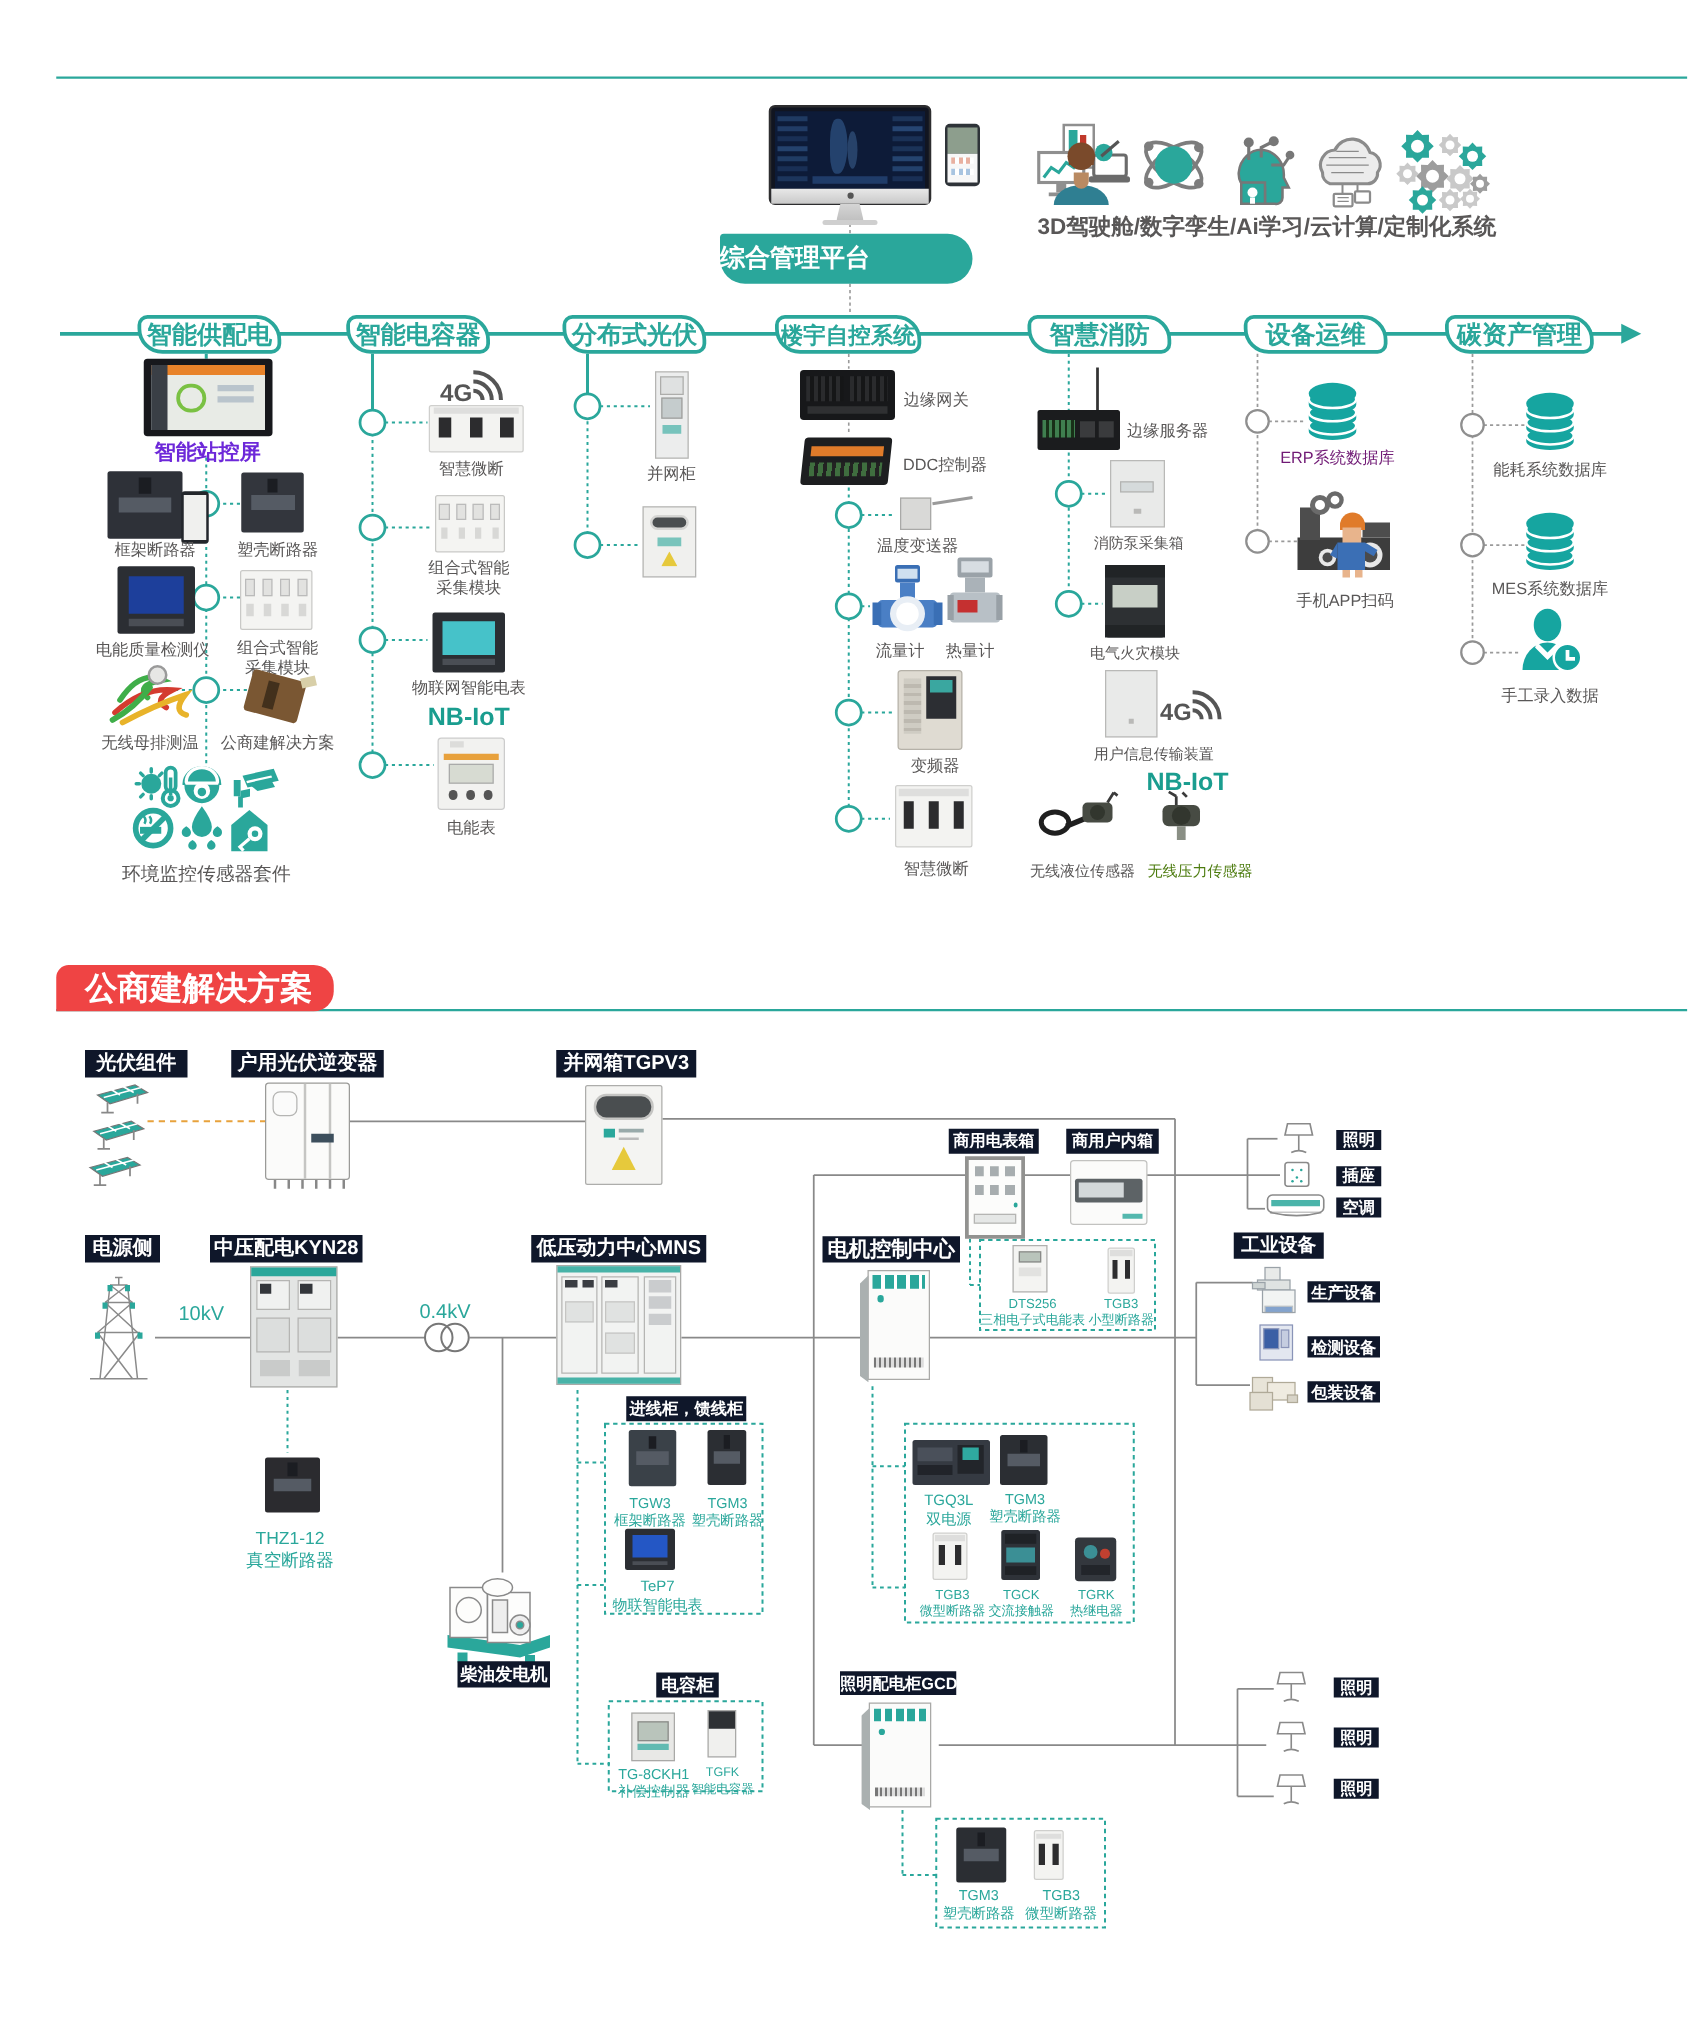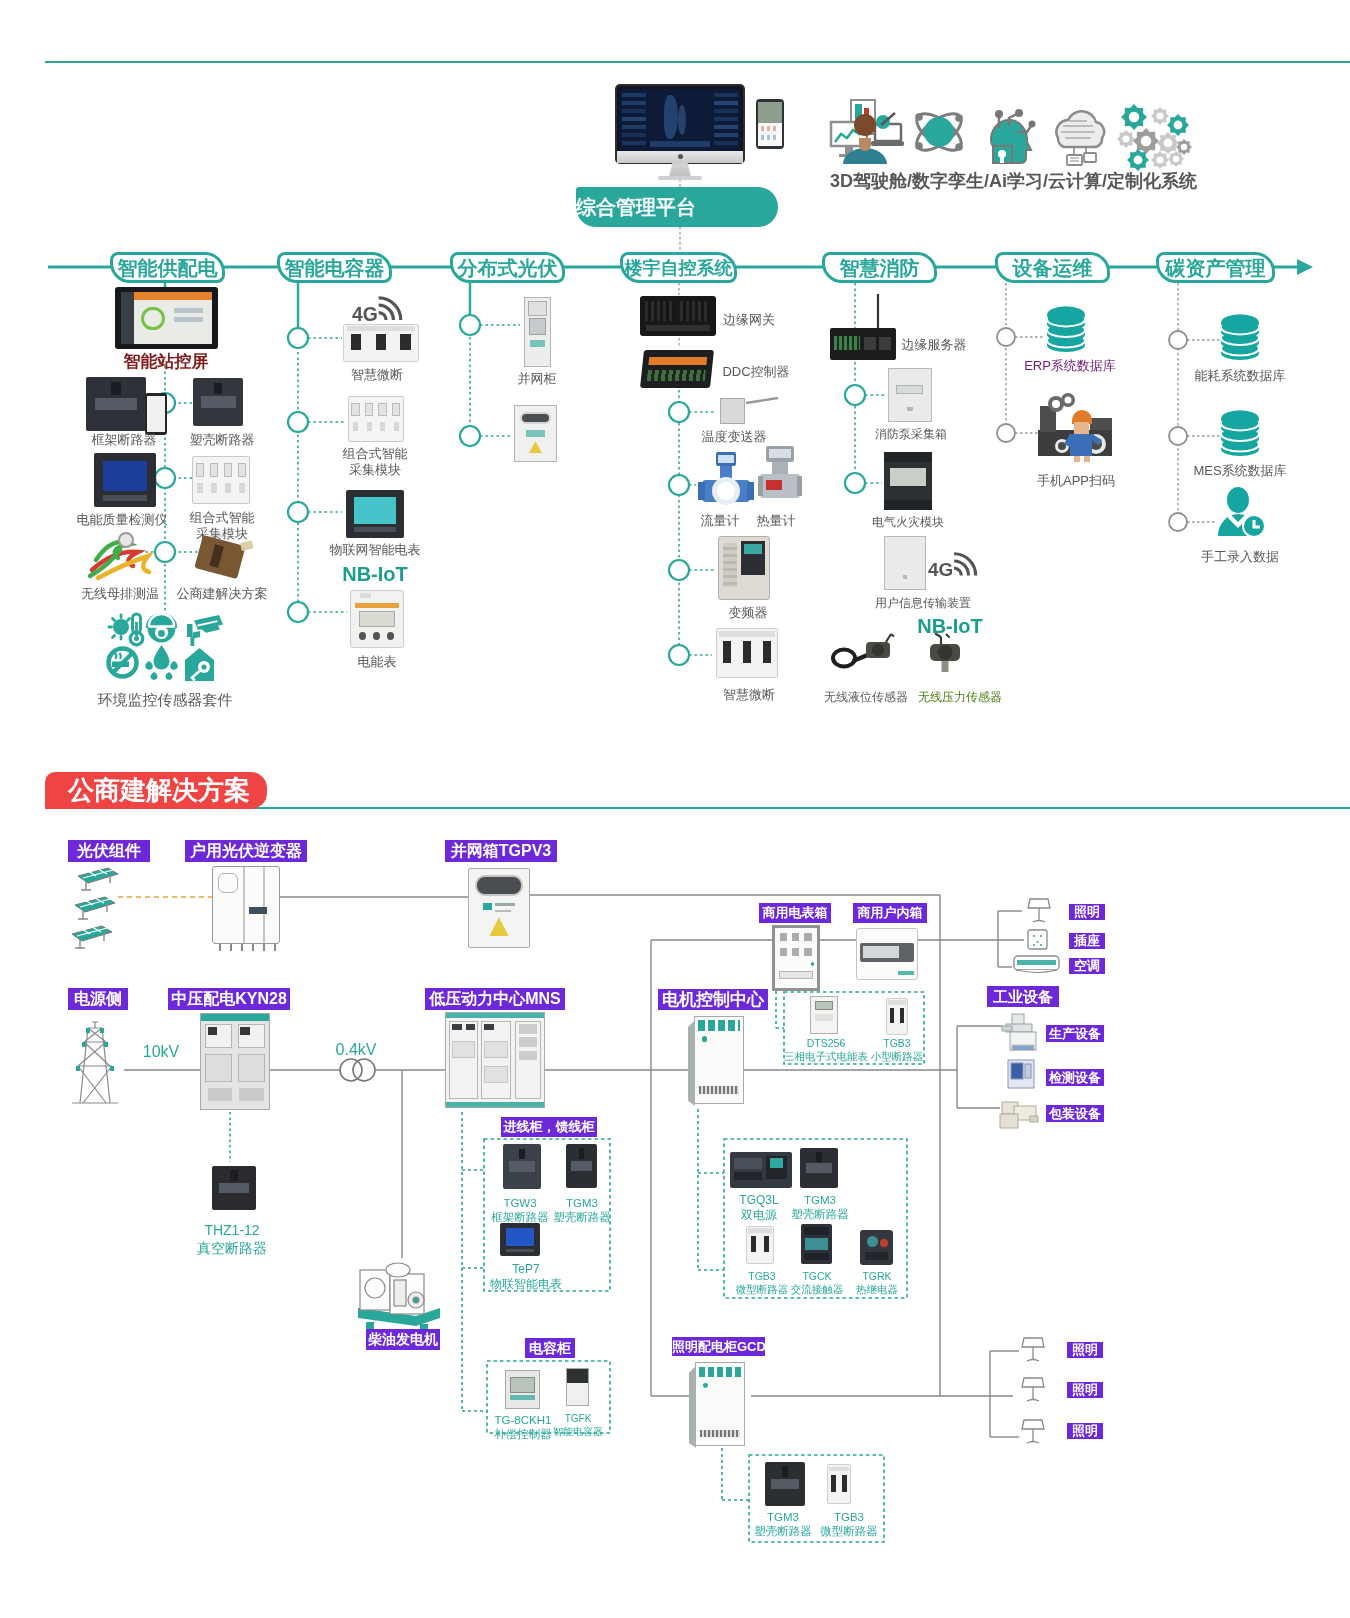--- a/index.html
+++ b/index.html
@@ -1,15 +1,15 @@
 <!DOCTYPE html>
 <html><head><meta charset="utf-8"><style>
 html,body{margin:0;padding:0}
 #page{position:relative;width:1350px;height:1618px;background:#fff;font-family:"Liberation Sans",sans-serif;overflow:hidden}
-.tag{position:absolute;background:#6d28d9;color:#fff;font-weight:bold;text-align:center;white-space:nowrap}
+.tag{position:absolute;background:#0f172a;color:#fff;font-weight:bold;text-align:center;white-space:nowrap}
 .cat{position:absolute;height:31px;line-height:27px;background:#fff;border:3px solid #2aa79b;border-radius:8px 20px 8px 20px;color:#2aa79b;font-weight:bold;text-align:center;box-sizing:border-box}
 .lab{position:absolute;text-align:center;line-height:1.25}
 </style></head><body>
 <div id="page">
 <svg width="1350" height="1618" style="position:absolute;left:0;top:0">
       <line x1="45" y1="62" x2="1350" y2="62" stroke="#2aa79b" stroke-width="1.8"></line>
       <line x1="45" y1="808" x2="1350" y2="808" stroke="#2aa79b" stroke-width="1.8"></line>
       <line x1="680" y1="179" x2="680" y2="187" stroke="#9a9a9a" stroke-width="1.3" stroke-dasharray="2.5 2.5"></line>
       <line x1="680" y1="227" x2="680" y2="252" stroke="#9a9a9a" stroke-width="1.3" stroke-dasharray="2.5 2.5"></line>
       <g transform="translate(831,100)">
@@ -482,21 +482,21 @@
     <div class="cat" style="left:1156px;top:252px;width:119px;font-size:20px">碳资产管理</div>
     <div style="position:absolute;left:115px;top:287px;width:103px;height:62px;background:#17181c;border-radius:3px;padding:5px 6px;box-sizing:border-box">
       <div style="width:100%;height:100%;background:#e8ebe6;position:relative">
         <div style="position:absolute;left:0;top:0;width:100%;height:16%;background:#e8832a"></div>
         <div style="position:absolute;left:0;top:0;width:14%;height:100%;background:#3a3f46"></div>
         <div style="position:absolute;left:22%;top:28%;width:26%;height:46%;border:3px solid #7ac143;border-radius:50%;box-sizing:border-box"></div>
         <div style="position:absolute;left:58%;top:30%;width:32%;height:10%;background:#b9c4cc"></div>
         <div style="position:absolute;left:58%;top:48%;width:32%;height:10%;background:#b9c4cc"></div>
       </div>
     </div>
-    <div class="lab" style="left:56.0px;top:351px;width:220px;font-size:17px;color:#7f1d1d;font-weight:bold;">智能站控屏</div>
+    <div class="lab" style="left:56.0px;top:351px;width:220px;font-size:17px;color:#6d28d9;font-weight:bold;">智能站控屏</div>
     <div style="position:absolute;left:86px;top:377px;width:60px;height:54px;background:#2e3138;border-radius:2px">
       <div style="position:absolute;left:15%;top:38%;width:70%;height:24%;background:#555b64"></div>
       <div style="position:absolute;left:42%;top:10%;width:16%;height:24%;background:#1b1d22"></div>
     </div>
     <div style="position:absolute;left:145px;top:393px;width:22px;height:42px;background:#23262b;border-radius:3px;padding:3px 2px;box-sizing:border-box">
       <div style="width:100%;height:100%;background:#f0f0ee"></div>
     </div>
     <div class="lab" style="left:14.0px;top:432px;width:220px;font-size:13px;color:#595757;">框架断路器</div>
     <div style="position:absolute;left:193px;top:378px;width:50px;height:48px;background:#33363d;border-radius:2px">
       <div style="position:absolute;left:15%;top:38%;width:70%;height:24%;background:#555b64"></div>

